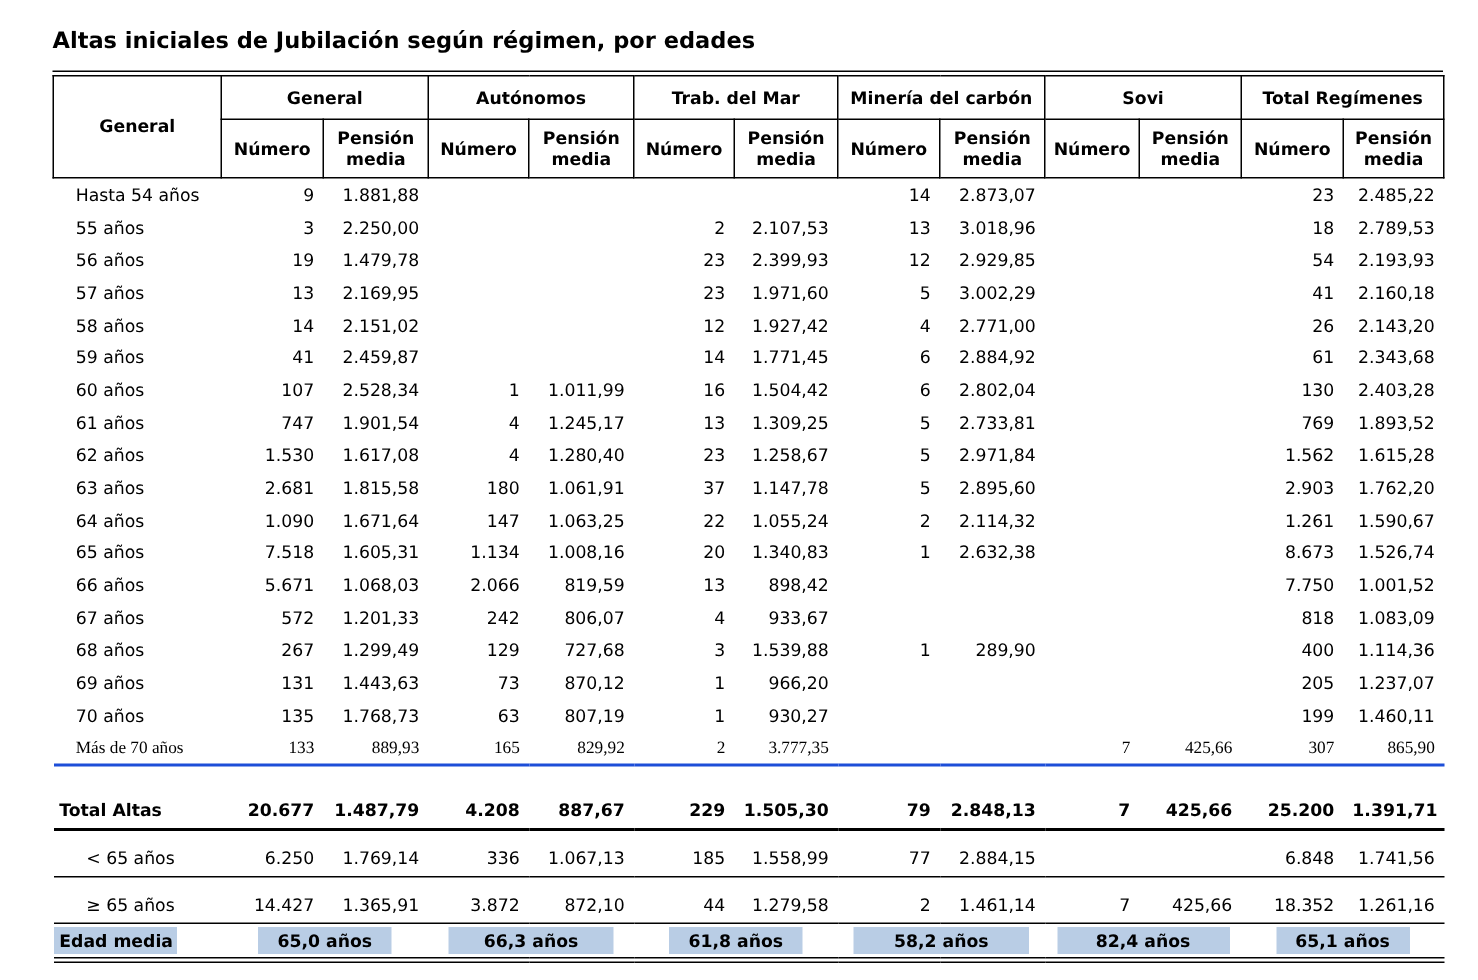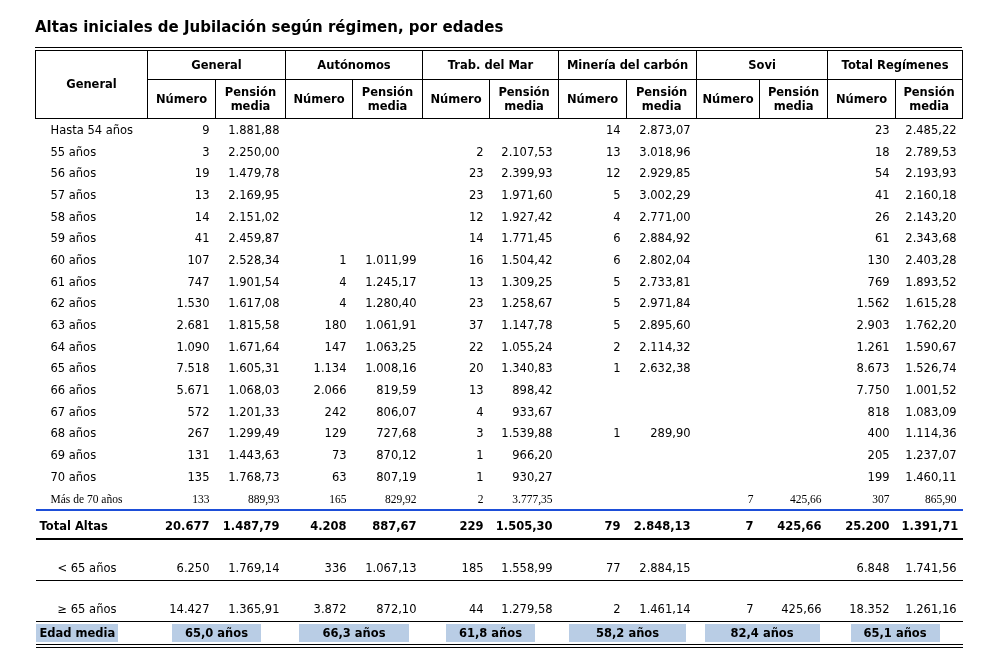--- a/index.html
+++ b/index.html
@@ -22,23 +22,23 @@
     background:#fff;white-space:nowrap;
   }
   thead th.sub{white-space:normal;height:34px;}
   thead th.group{height:24px;}
   thead th.corner{white-space:nowrap;}
   tbody td{padding:0 6px;vertical-align:middle;}
   td.num{text-align:right;}
   td.lbl{text-align:left;padding-left:15px;white-space:nowrap;}
   tr.data-row td{height:21.7px;}
   tr.last-data td{border-bottom:2px solid #1d4ed8;font-family:Liberation Serif, serif;}
-  tr.total-row td{border-bottom:2px solid #000;font-weight:bold;height:25px;padding-top:2px;}
+  tr.total-row td{border-bottom:2px solid #000;font-weight:bold;height:25px;padding-top:16px;}
   tr.total-row td.lbl{padding-left:4px;}
-  tr.summary-row td{border-bottom:1px solid #000;height:24px;padding-top:16px;}
+  tr.summary-row td{border-bottom:1px solid #000;height:24px;padding-top:6px;}
   tr.summary-row td.lbl{padding-left:22px;}
   tr.avg-row td{border-bottom:4px double #000;height:22px;font-weight:bold;}
   tr.avg-row td.lbl{padding-left:0;}
   tr.avg-row td.avg-val{text-align:center;padding:0;}
   .hl{display:inline-block;font-weight:bold;padding:2px 0;}
   .hl-label{display:inline-block;font-weight:bold;padding:2px 0 2px 4px;width:78px;}
 </style>
 </head>
 <body>
 

